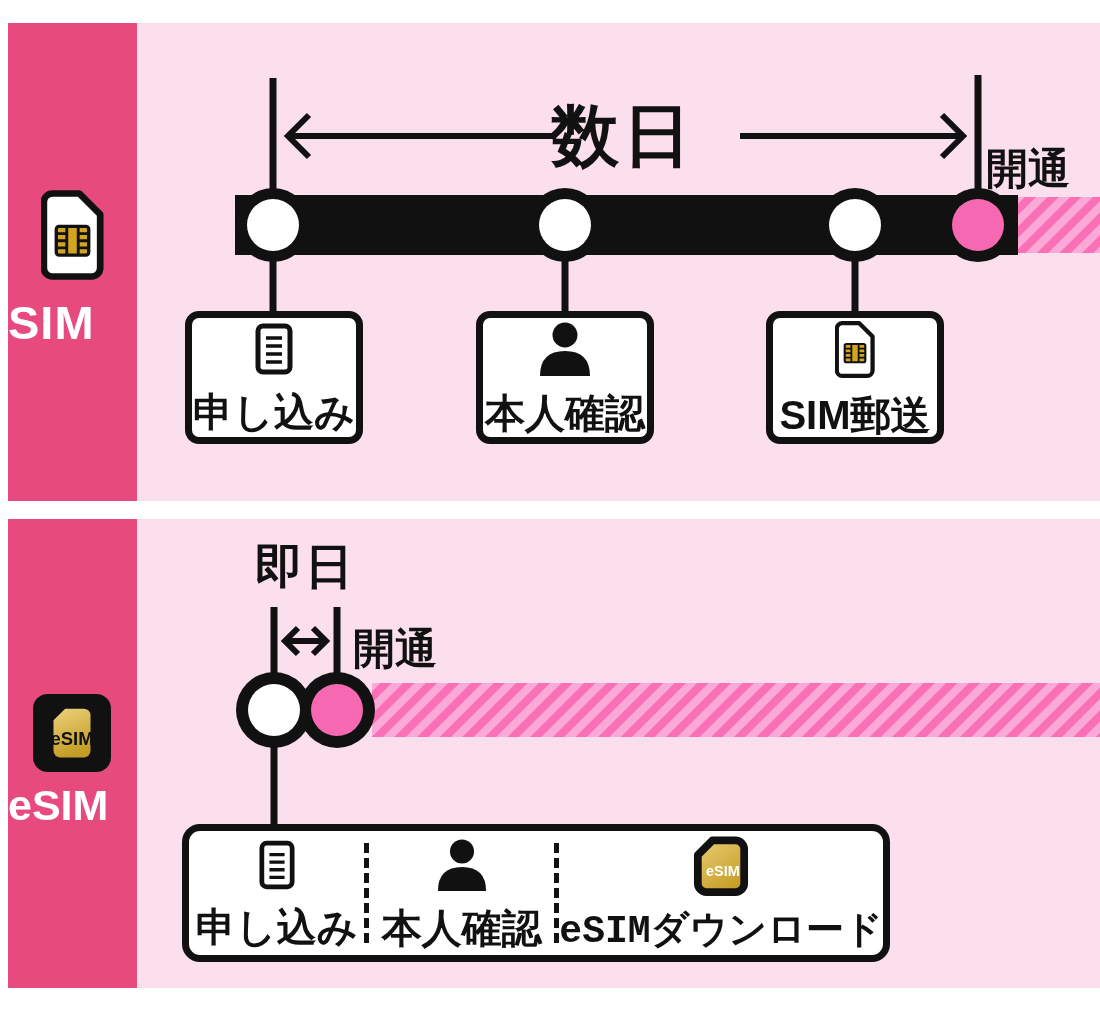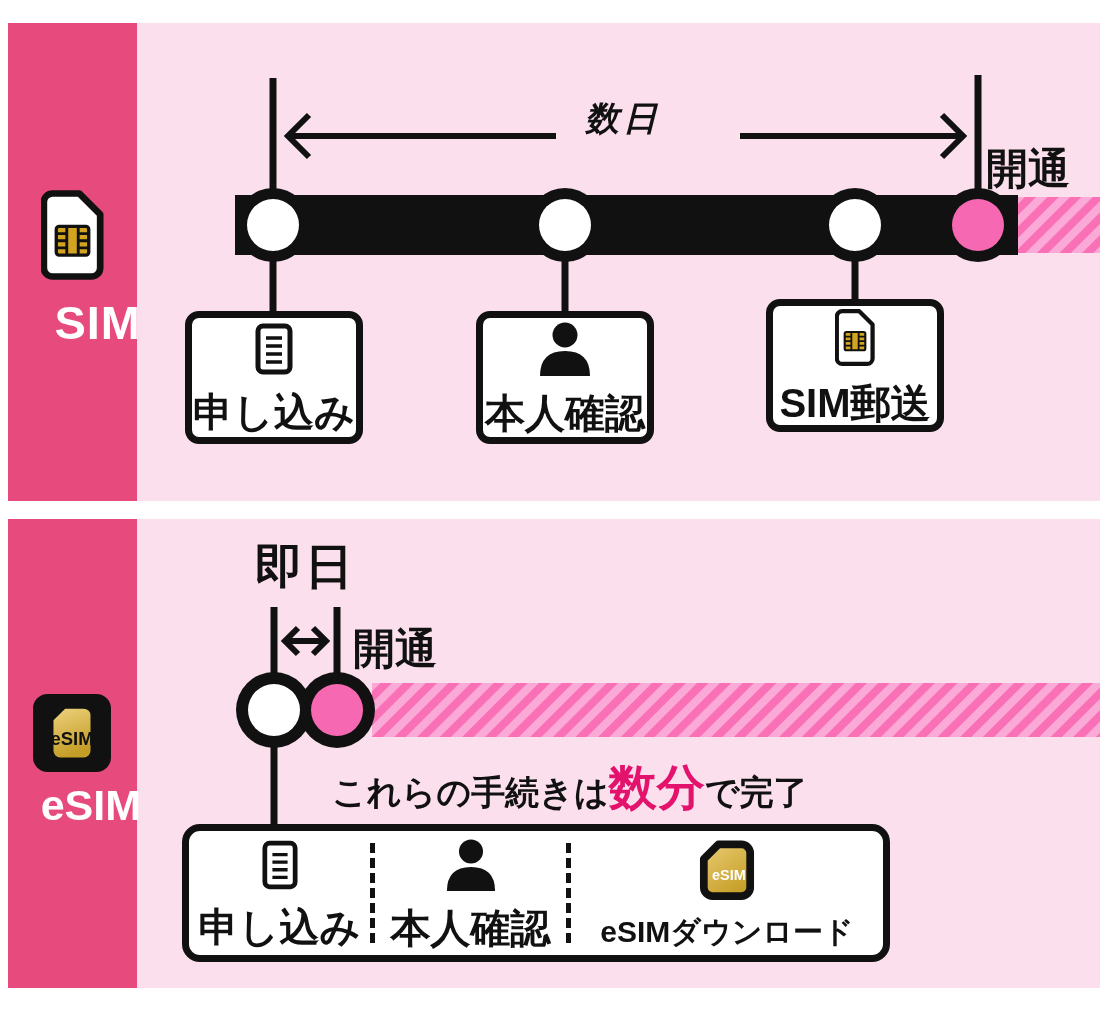--- a/index.html
+++ b/index.html
@@ -3,40 +3,40 @@
 <meta charset="utf-8">
 <style>
   html,body{margin:0;padding:0;background:#fff;}
   .page{position:relative;width:1100px;height:1011px;background:#fff;overflow:hidden;
         font-family:"Liberation Sans","DejaVu Sans",sans-serif;color:#111;}
   .abs{position:absolute;}
   .panel{position:absolute;background:#FBDFEC;}
   .sidebar{position:absolute;background:#E74B7E;}
   .overlay{position:absolute;left:0;top:0;pointer-events:none;}
   .txt{position:absolute;line-height:1;font-weight:800;color:#111;white-space:nowrap;}
-  .sidebar-label{position:absolute;width:133px;text-align:right;font-weight:800;color:#fff;line-height:1;}
+  .sidebar-label{position:absolute;width:133px;text-align:left;font-weight:800;color:#fff;line-height:1;}
   .sim-sidebar-label{left:8px;top:299px;font-size:47px;letter-spacing:1px;}
   .esim-sidebar-label{left:8px;top:784px;font-size:43px;}
-  .duration-top{left:623px;top:101px;transform:translateX(-50%);font-size:34px;letter-spacing:4px;font-style:italic;}
+  .duration-top{left:623px;top:101px;transform:translateX(-50%);font-size:68px;letter-spacing:4px;}
   .kaitsu-top{left:986px;top:148px;font-size:42px;}
   .sokujitsu{left:305px;top:543px;transform:translateX(-50%);font-size:48px;letter-spacing:2px;font-family:Liberation Serif, serif;}
   .kaitsu-bottom{left:353px;top:628px;font-size:42px;}
   .note{left:332px;top:764px;}
   .note .n{font-size:34px;color:#111;}
   .note .hl{font-size:48px;color:#E3136D;}
   .step-box{position:absolute;width:178px;height:133px;background:#fff;border:7px solid #111;
             border-radius:14px;box-sizing:border-box;display:flex;flex-direction:column;
             align-items:center;justify-content:center;gap:5px;}
   .step-label{font-size:40px;font-weight:800;line-height:1;white-space:nowrap;margin-top:12px;}
   .big-box{position:absolute;left:182px;top:824px;width:708px;height:138px;background:#fff;
            border:7px solid #111;border-radius:18px;box-sizing:border-box;
            display:flex;align-items:stretch;}
   .cell{display:flex;flex-direction:column;align-items:center;justify-content:center;gap:5px;}
   .cell1{width:181px;} .cell2{width:191px;} .cell3{flex:1;}
-  .cell3 .step-label{font-size:30px;}
+  .cell3 .step-label{font-size:38px;font-family:Liberation Mono, monospace;}
   .vsep{width:0;border-left:5px dashed #111;margin:12px 0;}
   svg text{font-family:"Liberation Sans","DejaVu Sans",sans-serif;}
 </style>
 </head>
 <body>
 
 <div class="page">
 
   <div class="panel" style="left:8px;top:23px;width:1092px;height:478px;"></div>
   <div class="panel" style="left:8px;top:519px;width:1092px;height:469px;"></div>
@@ -109,21 +109,21 @@
   </div>
 
   <div class="step-box" style="left:476px;top:311px;">
     <svg width="56" height="54" viewBox="0 0 56 54">
       <circle cx="28" cy="13" r="12.5" fill="#111"></circle>
       <path d="M3 54 q0 -25 25 -25 q25 0 25 25 z" fill="#111"></path>
     </svg>
     <div class="step-label">本人確認</div>
   </div>
 
-  <div class="step-box" style="left:766px;top:299px;">
+  <div class="step-box" style="left:766px;top:311px;">
     <svg width="40" height="57" viewBox="0 0 66 94">
       <path d="M12 3.5 h28 l22 22 v56 a9 9 0 0 1 -9 9 h-41 a9 9 0 0 1 -9 -9 v-69 a9 9 0 0 1 9 -9 z" fill="#fff" stroke="#111" stroke-width="7" stroke-linejoin="round"></path>
       <rect x="16" y="38" width="34" height="30" rx="3" fill="#D2A41F" stroke="#111" stroke-width="3.5"></rect>
       <path d="M27 38 v30 M39 38 v30 M16 45.5 h11 M16 53 h11 M16 60.5 h11 M50 45.5 h-11 M50 53 h-11 M50 60.5 h-11" stroke="#111" stroke-width="3" fill="none"></path>
     </svg>
     <div class="step-label">SIM郵送</div>
   </div>
 
   <svg class="abs" style="left:33px;top:694px;" width="78" height="78" viewBox="0 0 80 80">
     <defs>
@@ -134,23 +134,20 @@
     </defs>
     <rect x="0" y="0" width="80" height="80" rx="15" fill="#111"></rect>
     <path d="M33 15 h19 a7 7 0 0 1 7 7 v36 a7 7 0 0 1 -7 7 H28 a7 7 0 0 1 -7 -7 V27 z" fill="url(#gold1)"></path>
     <text x="40" y="52" text-anchor="middle" font-size="19" font-weight="800" fill="#111">eSIM</text>
   </svg>
   <div class="sidebar-label esim-sidebar-label">eSIM</div>
 
   <div class="txt sokujitsu">即日</div>
   <div class="txt kaitsu-bottom">開通</div>
 
-  <div class="txt note">
-    <span class="n">これらの手続きは</span><span class="hl">数分</span><span class="n">で完了</span>
-  </div>
 
   <div class="big-box">
     <div class="cell cell1">
       <svg width="36" height="50" viewBox="0 0 38 52">
         <rect x="3" y="3" width="32" height="46" rx="5" fill="#fff" stroke="#111" stroke-width="5"></rect>
         <path d="M11 15 h16 M11 23 h16 M11 31 h16 M11 39 h16" stroke="#111" stroke-width="3.5" fill="none"></path>
       </svg>
       <div class="step-label">申し込み</div>
     </div>
     <div class="vsep"></div>

